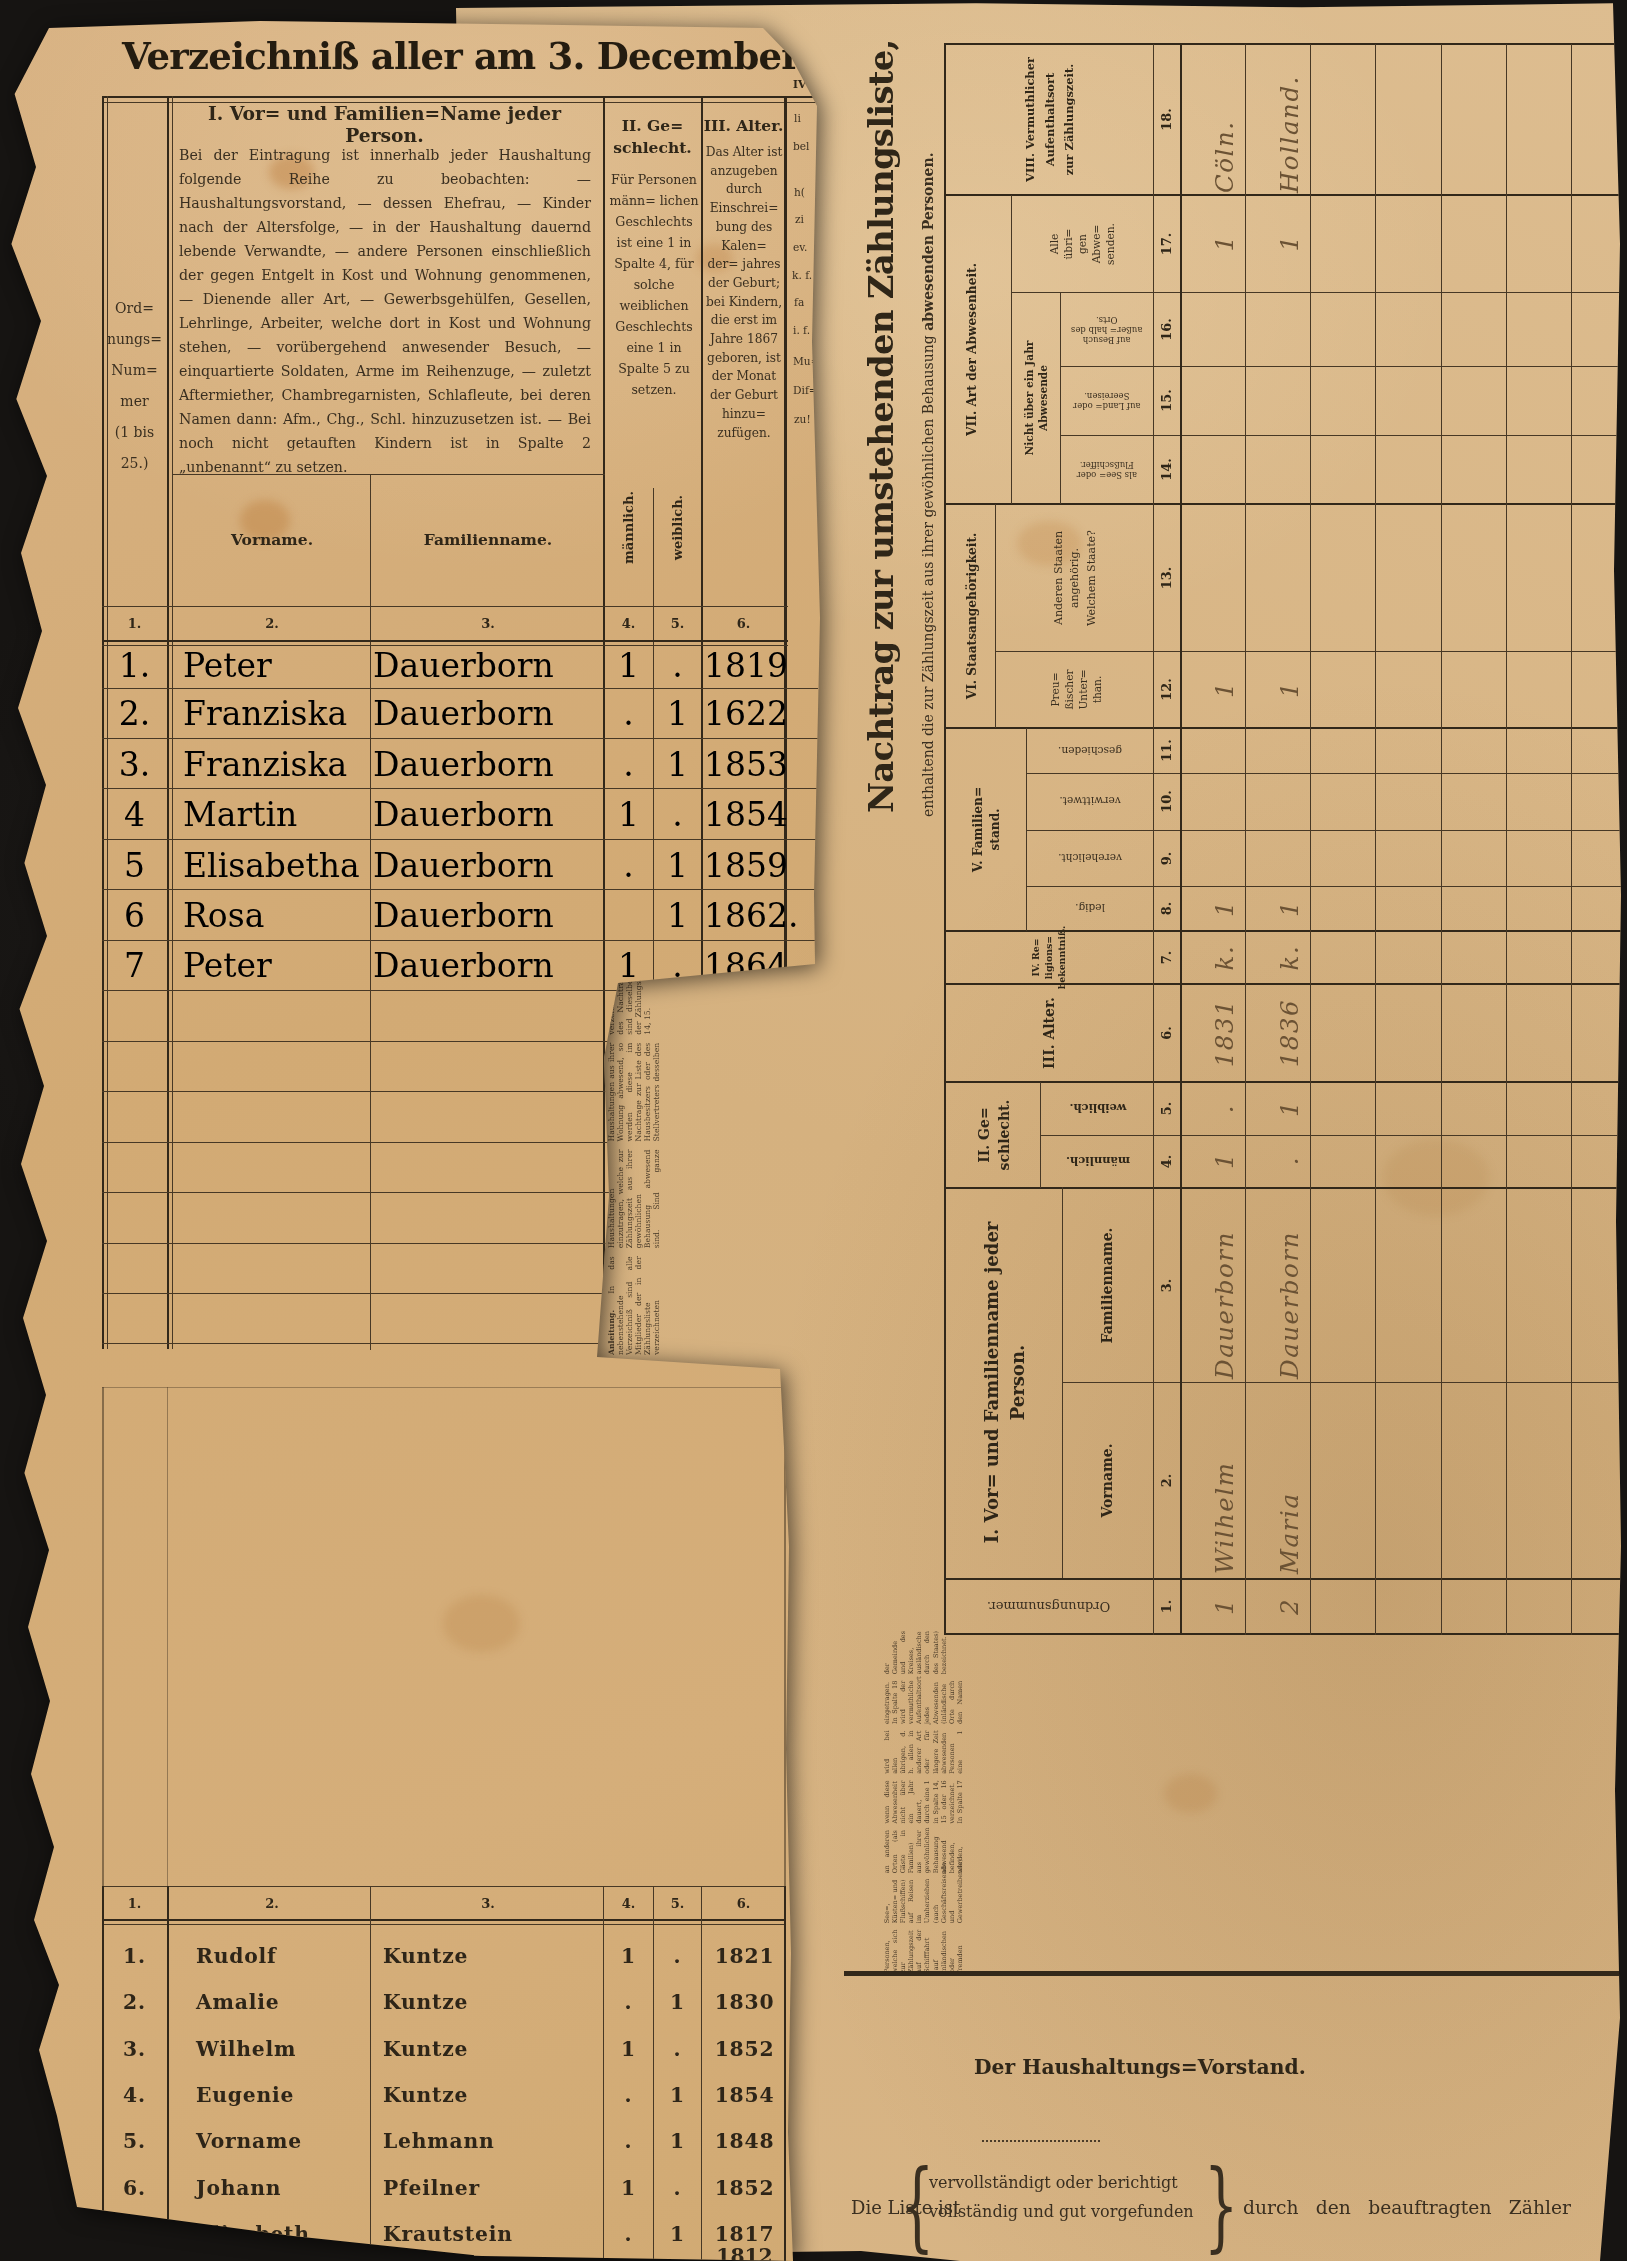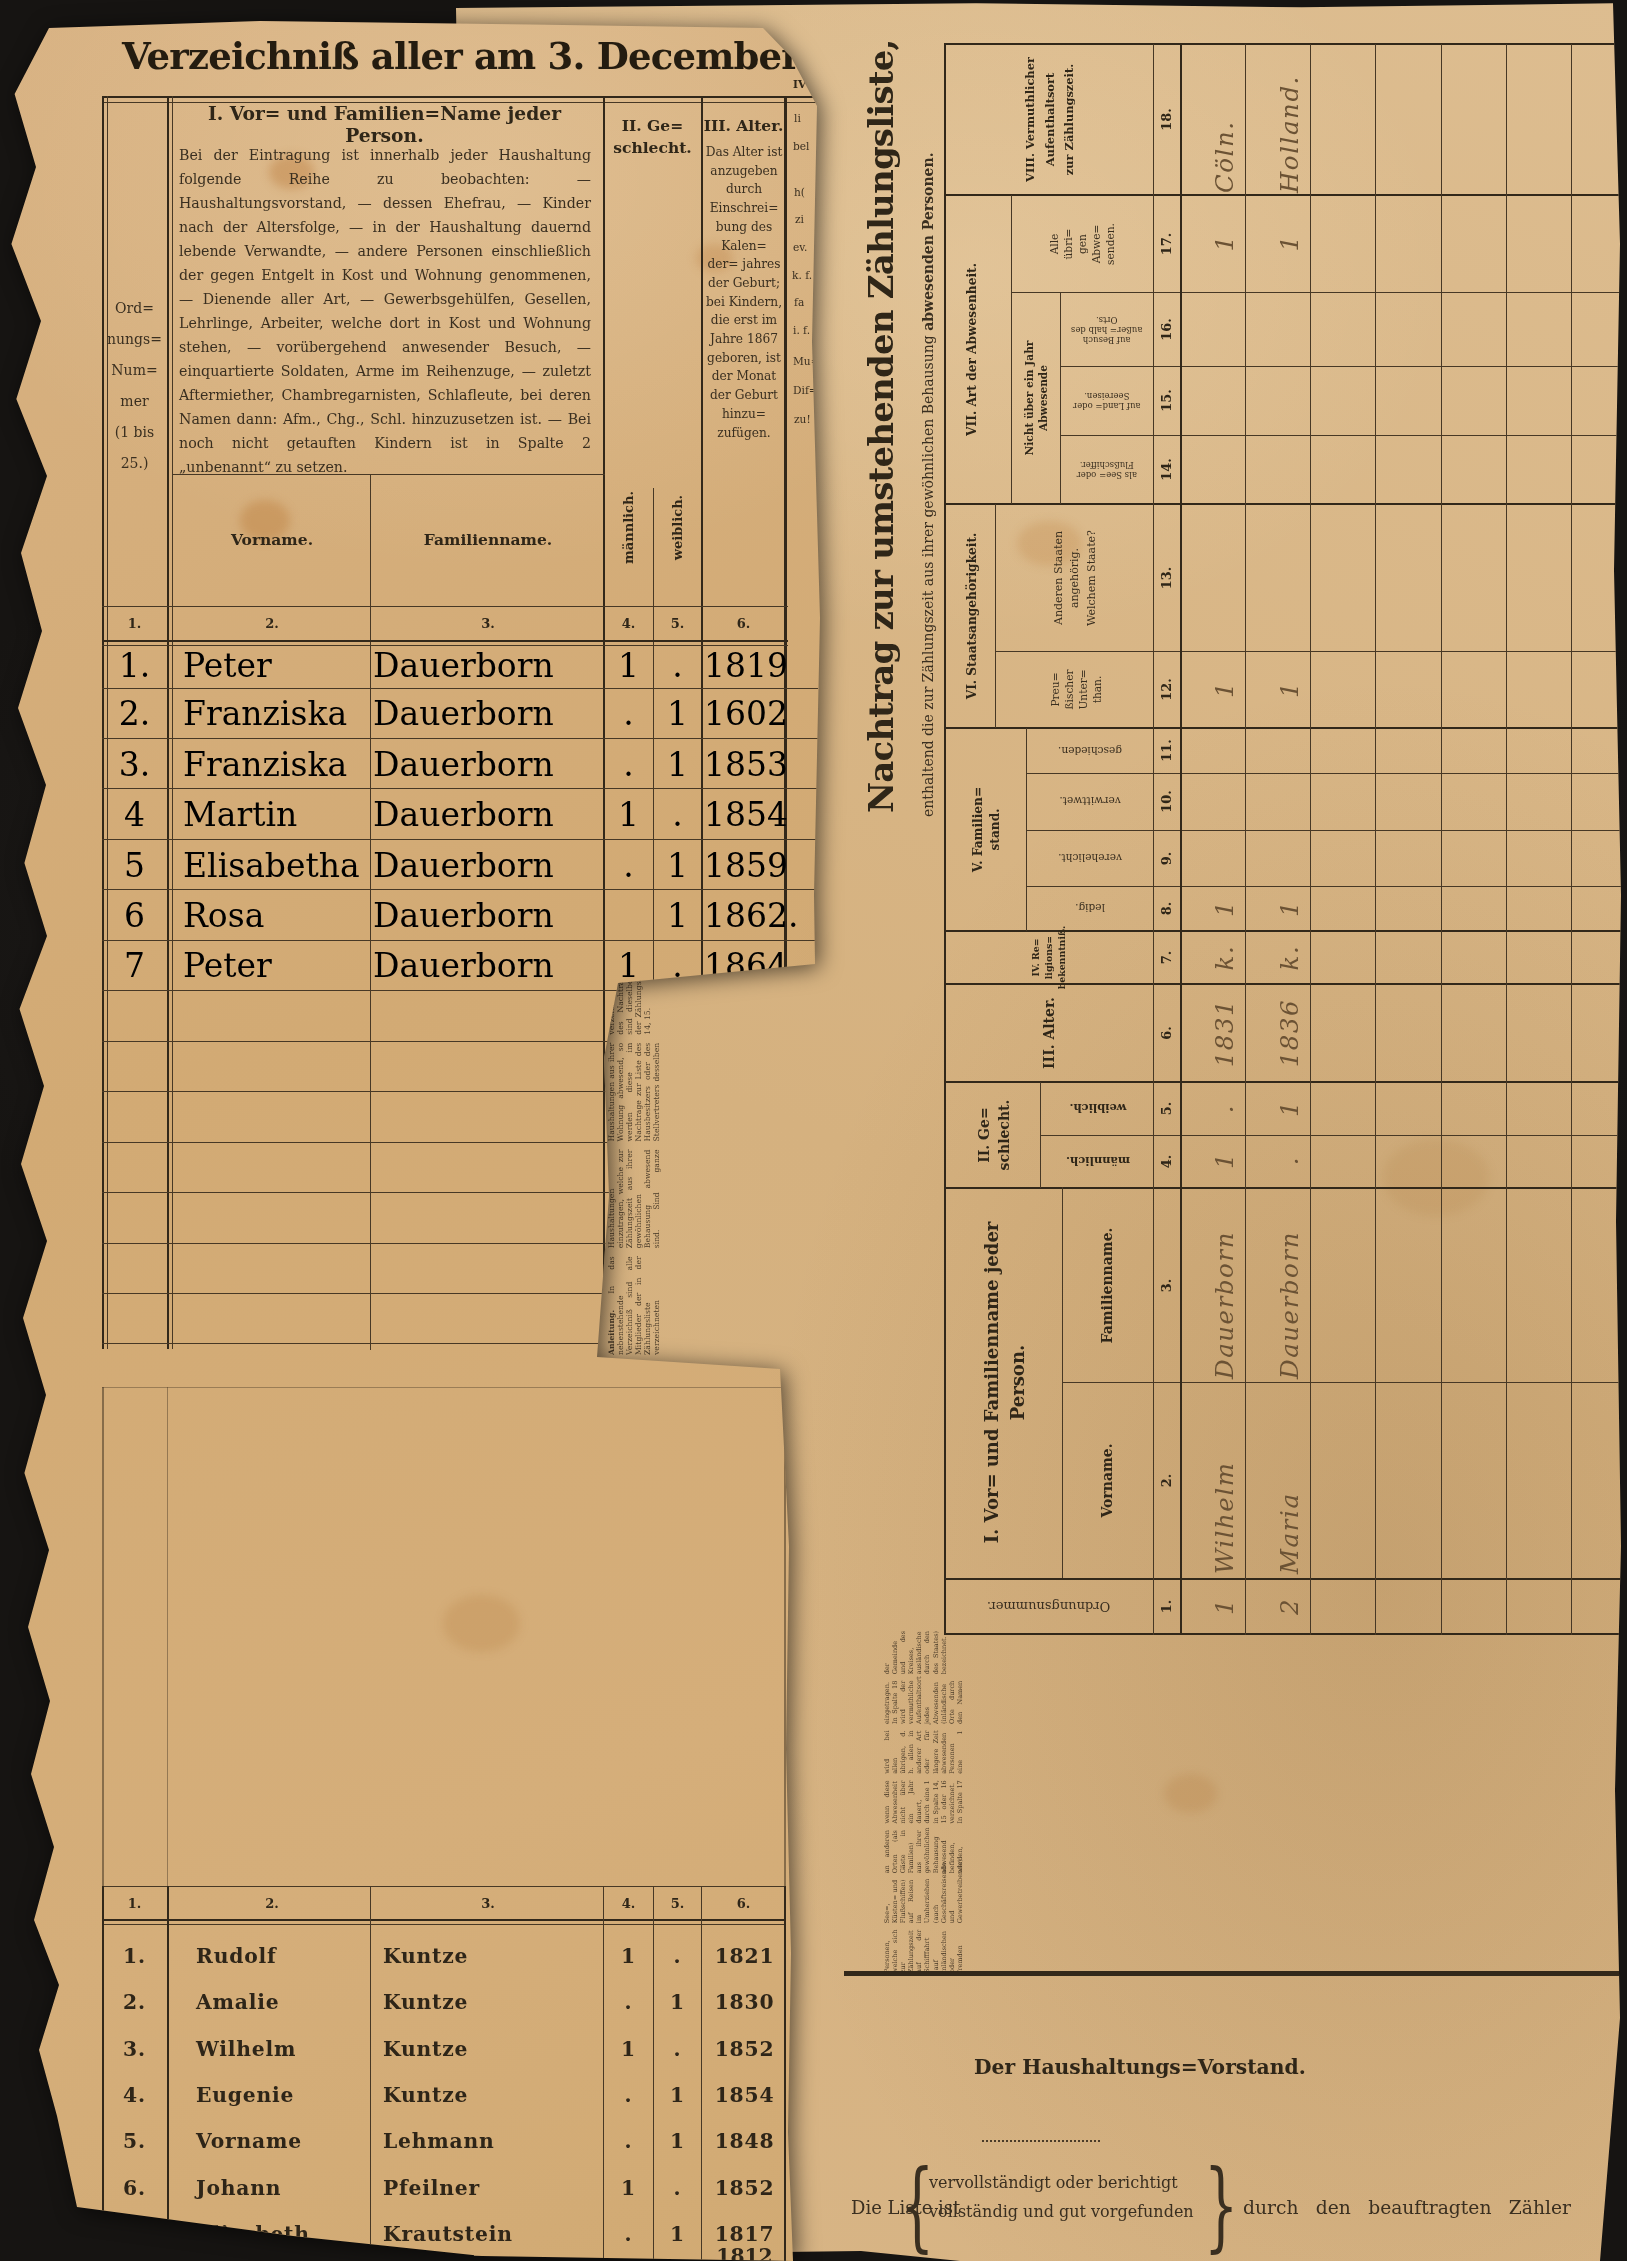--- a/index.html
+++ b/index.html
@@ -355,20 +355,21 @@
     <div class="abs ctr frak" style="left:173px;top:527px;width:198px;height:24.4px;font-size:15.5px">
           <span>Vorname.</span>
         </div>
     <div class="abs ctr frak" style="left:373px;top:527px;width:230px;height:24.4px;font-size:15.5px">
           <span>Familienname.</span>
         </div>
     <div class="abs ctr frak" style="left:605px;top:112px;width:95px;height:50px;font-size:15.5px;line-height:22px;flex-direction:column">
           <span>II. Ge=</span>
           <span>schlecht.</span>
         </div>
+    <div class="abs ink" style="left:609px;top:169px;width:90px;font-size:12.6px;line-height:21px;text-align:center">Für Personen männ= lichen Geschlechts ist eine 1 in Spalte 4, für solche weiblichen Geschlechts eine 1 in Spalte 5 zu setzen.</div>
     <div class="abs vlab" style="left:605px;top:456px;width:47px;height:142px">
           <span class="frak" style="font-size:13px">männlich.</span>
         </div>
     <div class="abs vlab" style="left:655px;top:456px;width:45px;height:142px">
           <span class="frak" style="font-size:13px">weiblich.</span>
         </div>
     <div class="abs ctr frak" style="left:703px;top:112px;width:81px;height:26px;font-size:15.5px">
           <span>III. Alter.</span>
         </div>
     <div class="abs ink" style="left:705px;top:143px;width:78px;font-size:12.2px;line-height:18.7px;text-align:center">Das Alter ist anzugeben durch Einschrei= bung des Kalen= der= jahres der Geburt; bei Kindern, die erst im Jahre 1867 geboren, ist der Monat der Geburt hinzu= zufügen.</div>
@@ -399,21 +400,21 @@
           <span class="c-m">1</span>
           <span class="c-w">.</span>
           <span class="c-jr">1819</span>
         </div>
     <div class="row hwrow" style="top:689px;height:47px">
           <span class="c-no">2.</span>
           <span class="c-vn">Franziska</span>
           <span class="c-fn">Dauerborn</span>
           <span class="c-m">.</span>
           <span class="c-w">1</span>
-          <span class="c-jr">1602</span>
+          <span class="c-jr">1622</span>
         </div>
     <div class="row hwrow" style="top:740px;height:47px">
           <span class="c-no">3.</span>
           <span class="c-vn">Franziska</span>
           <span class="c-fn">Dauerborn</span>
           <span class="c-m">.</span>
           <span class="c-w">1</span>
           <span class="c-jr">1853</span>
         </div>
     <div class="row hwrow" style="top:790px;height:47px">

